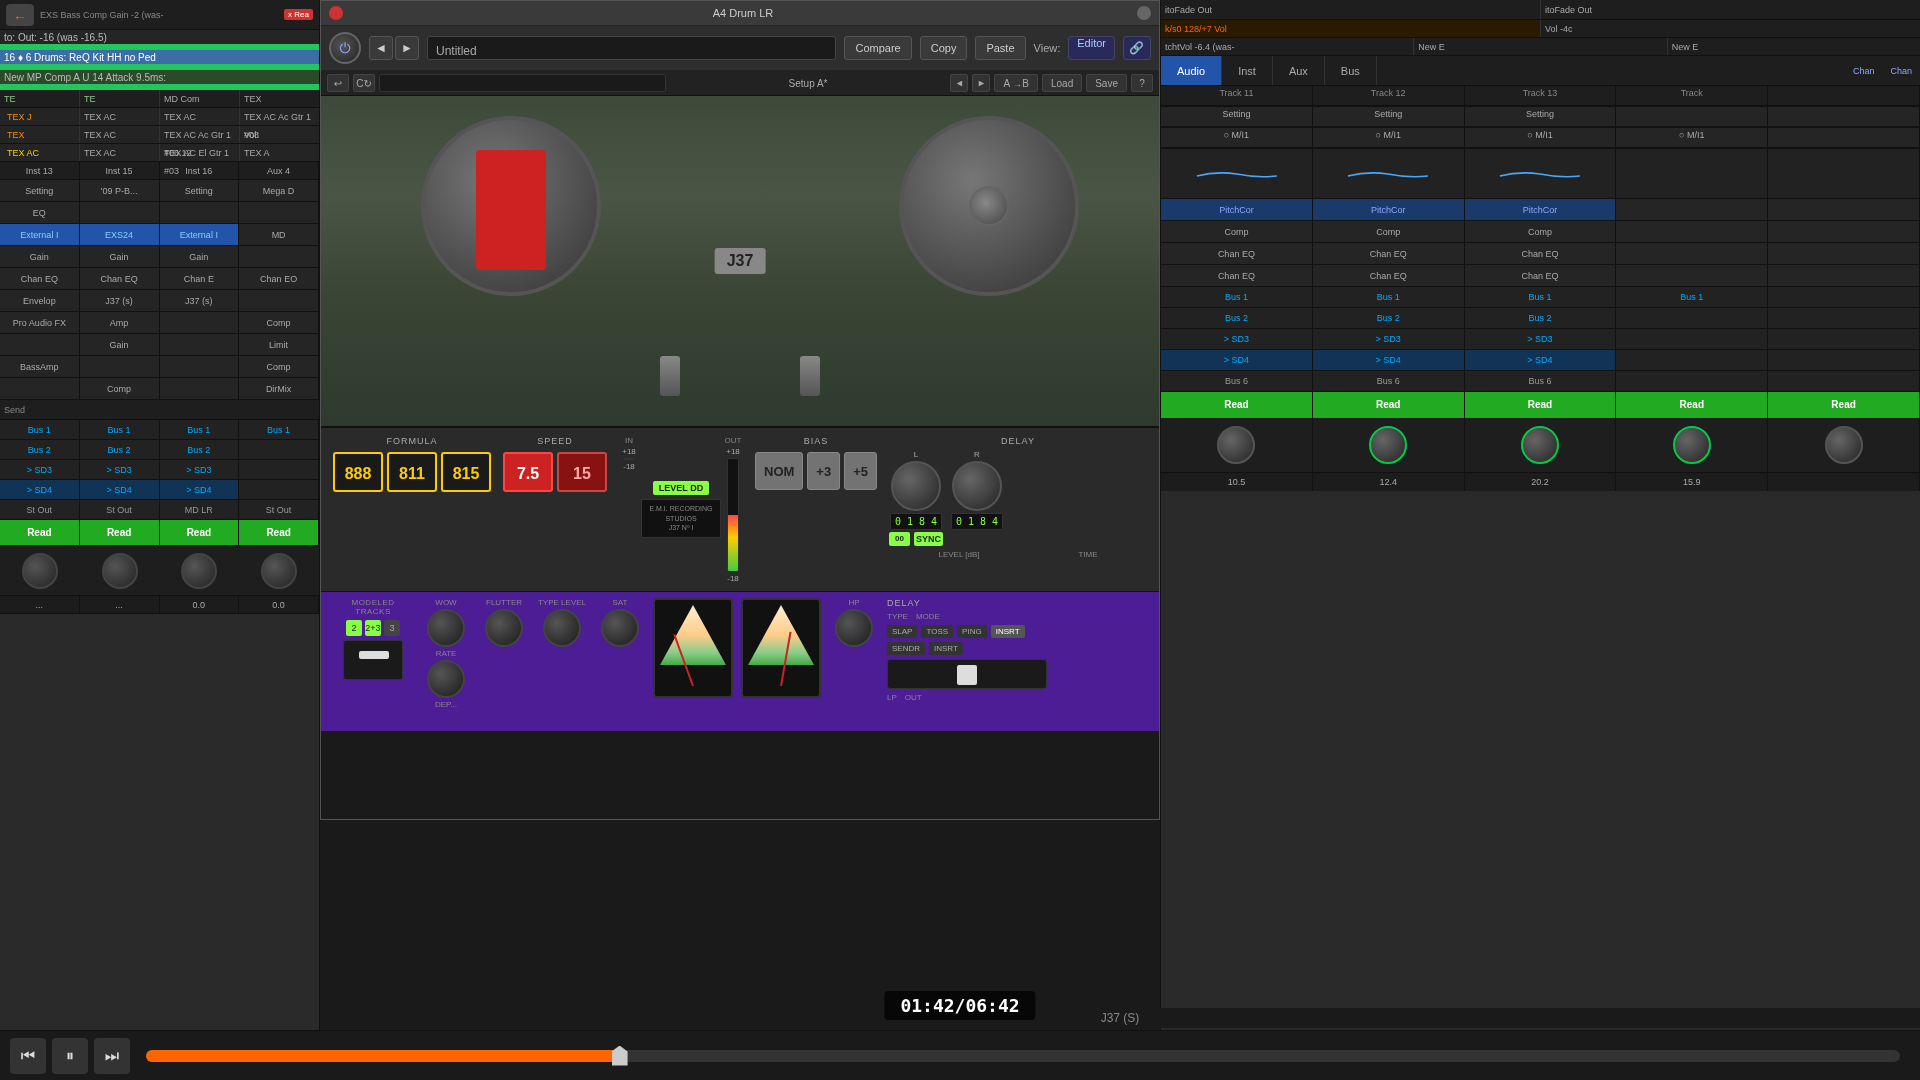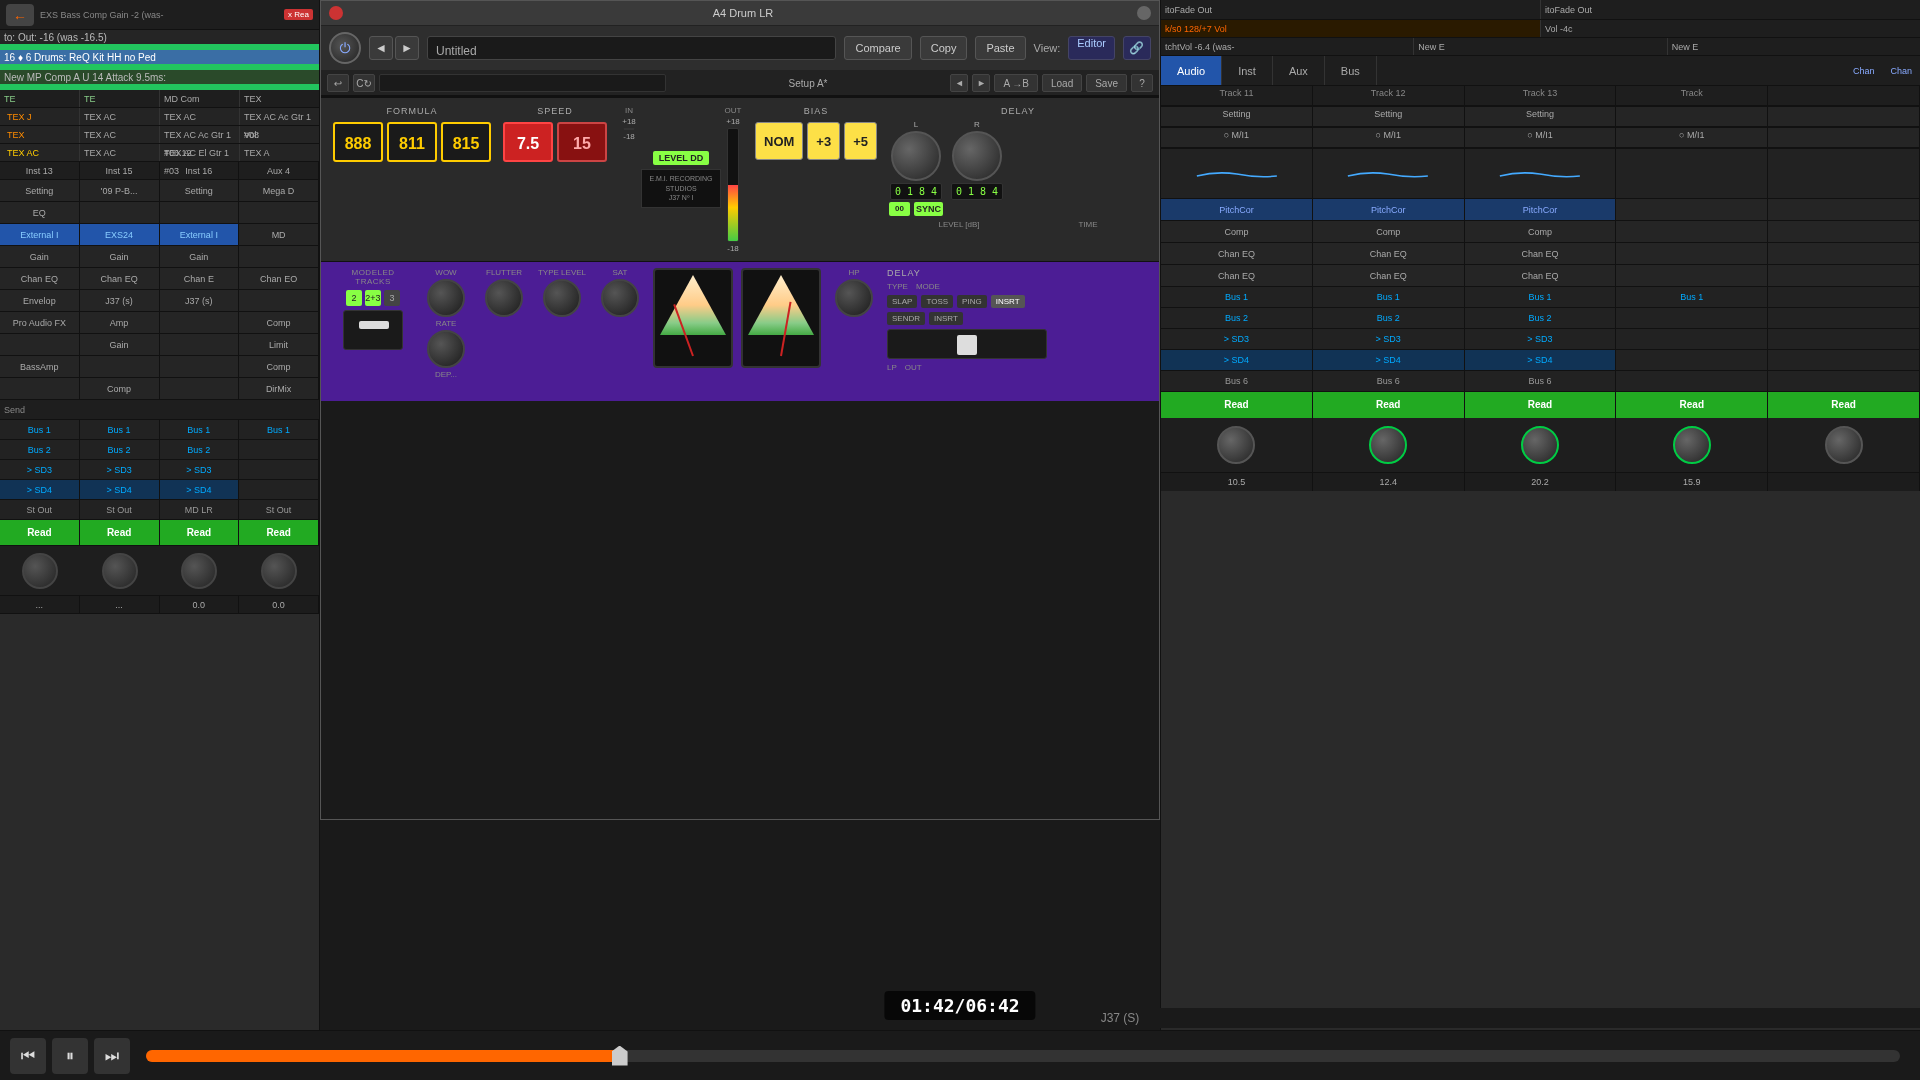--- a/index.html
+++ b/index.html
@@ -559,21 +559,21 @@
       display: flex;
       flex-direction: column;
       gap: 6px;
     }
     .bias-buttons {
       display: flex;
       gap: 4px;
     }
     .bias-btn {
       height: 38px;
-      background: #fde047;
+      background: #737373;
       color: #222;
       font-size: 13px;
       font-weight: bold;
       border-radius: 3px;
       cursor: pointer;
       display: flex; align-items: center; justify-content: center;
       padding: 0 8px;
       border: 1px solid #888;
     }
 
@@ -1157,20 +1157,38 @@
     <input class="setup-field" type="text" value="" placeholder="" style="">
     <div style="flex:1;font-size:10px;color:#aaa;text-align:center;">Setup A*</div>
     <div class="setup-nav-btn">◄</div>
     <div class="setup-nav-btn">►</div>
     <div class="setup-action-btn">A →B</div>
     <div class="setup-action-btn">Load</div>
     <div class="setup-action-btn">Save</div>
     <div class="setup-icon-btn">?</div>
   </div>
 
+  <div class="tape-visual">
+
+    <div class="reel reel-left">
+      <div class="reel-hub"></div>
+      <div class="reel-tape"></div>
+    </div>
+
+    <div class="reel reel-right">
+      <div class="reel-hub"></div>
+    </div>
+
+    <div class="j37-label">J37</div>
+
+    <div class="tape-guides">
+      <div class="guide-post"></div>
+      <div class="guide-post"></div>
+    </div>
+  </div>
 
   <div class="controls-panel">
 
     <div class="formula-section">
       <div class="section-label">FORMULA</div>
       <div class="formula-buttons">
         <div class="formula-btn">888</div>
         <div class="formula-btn">811</div>
         <div class="formula-btn">815</div>
       </div>

